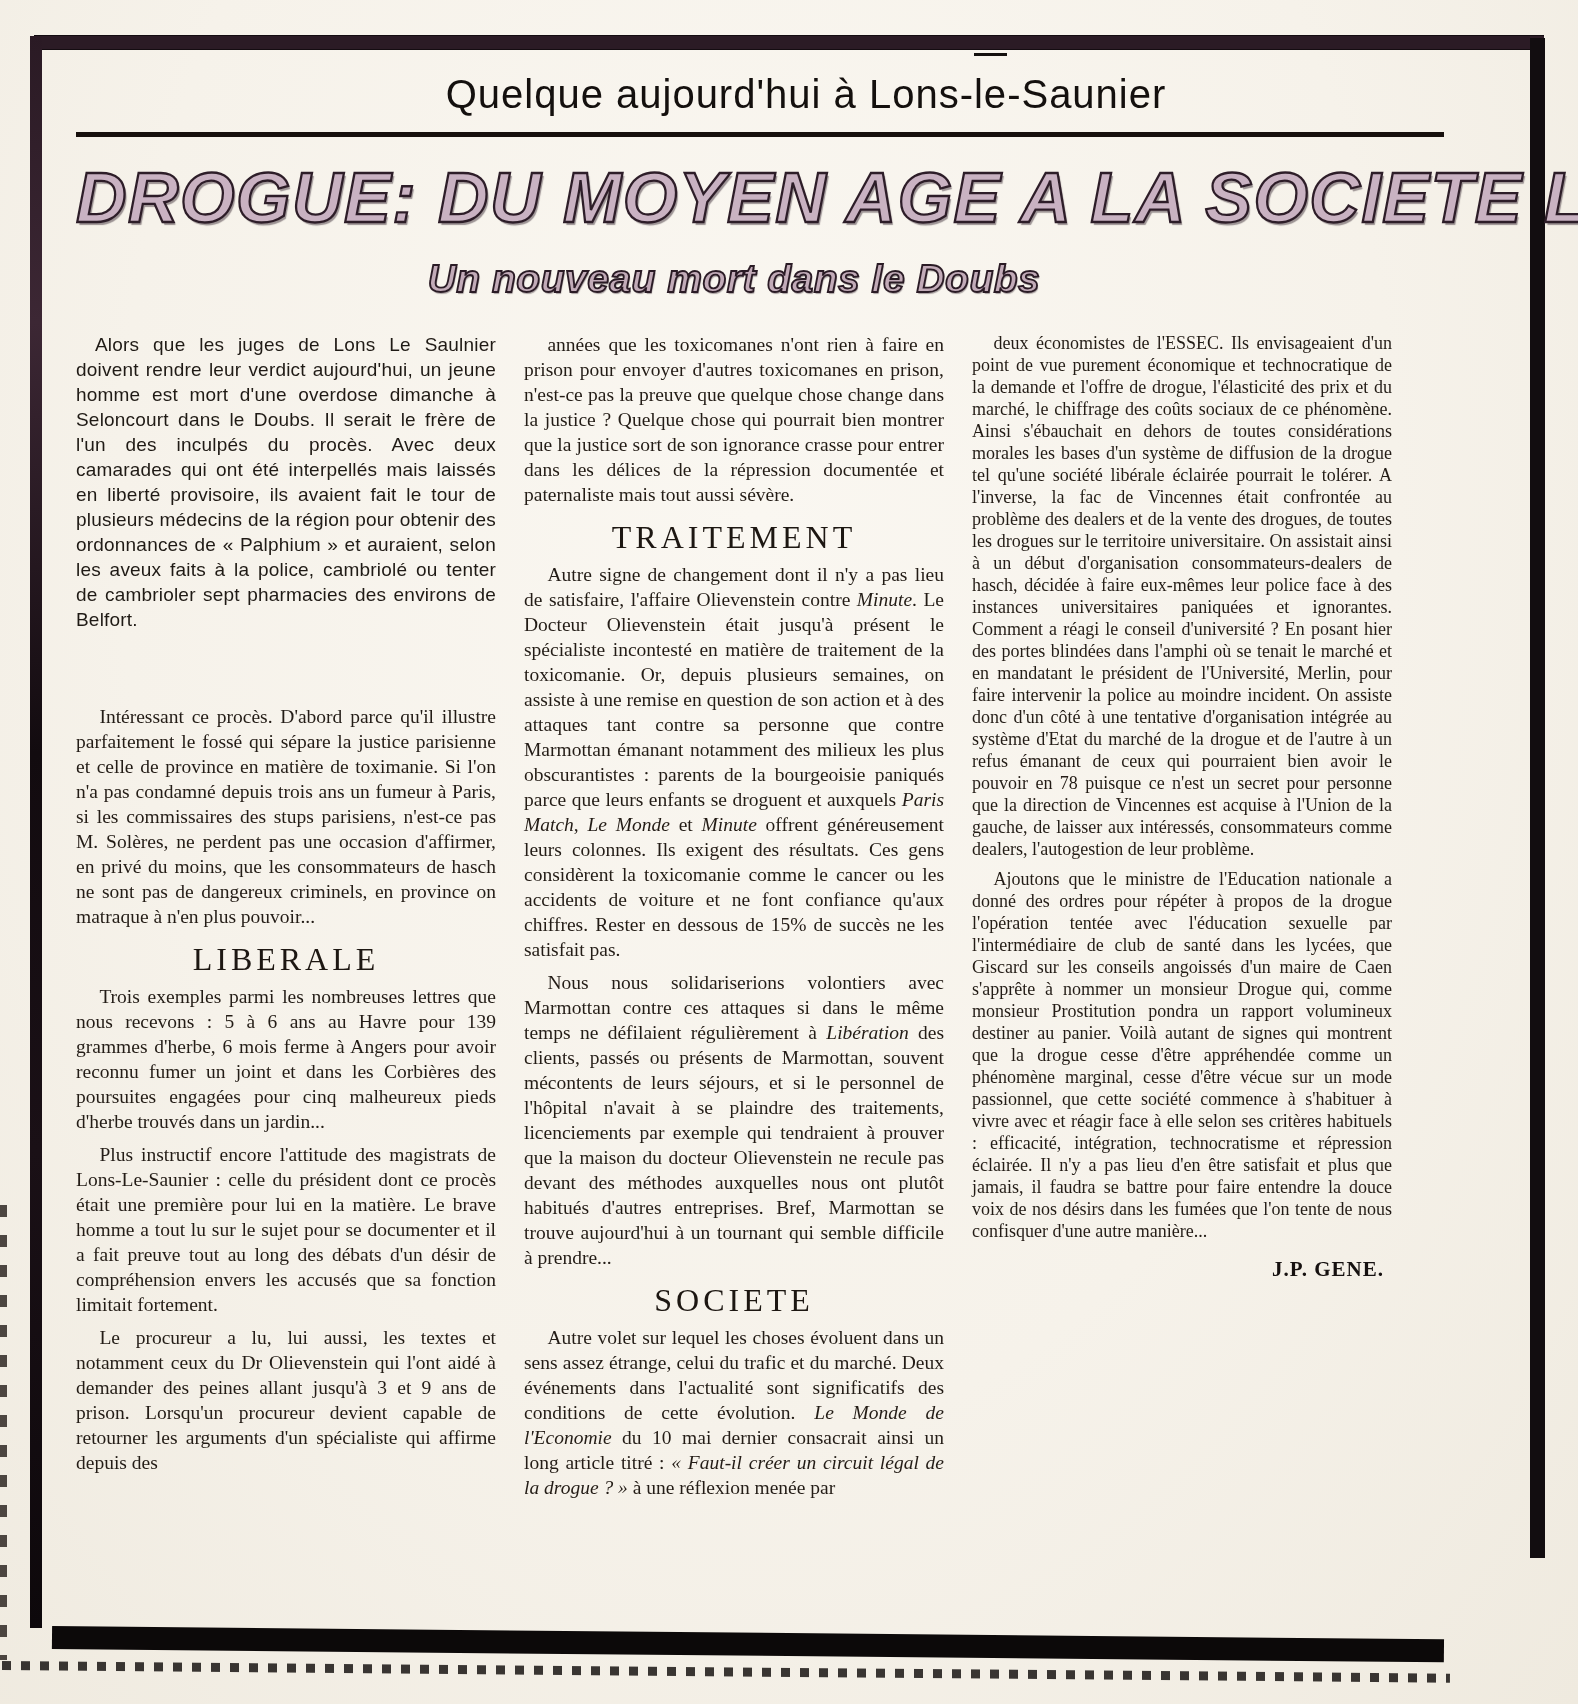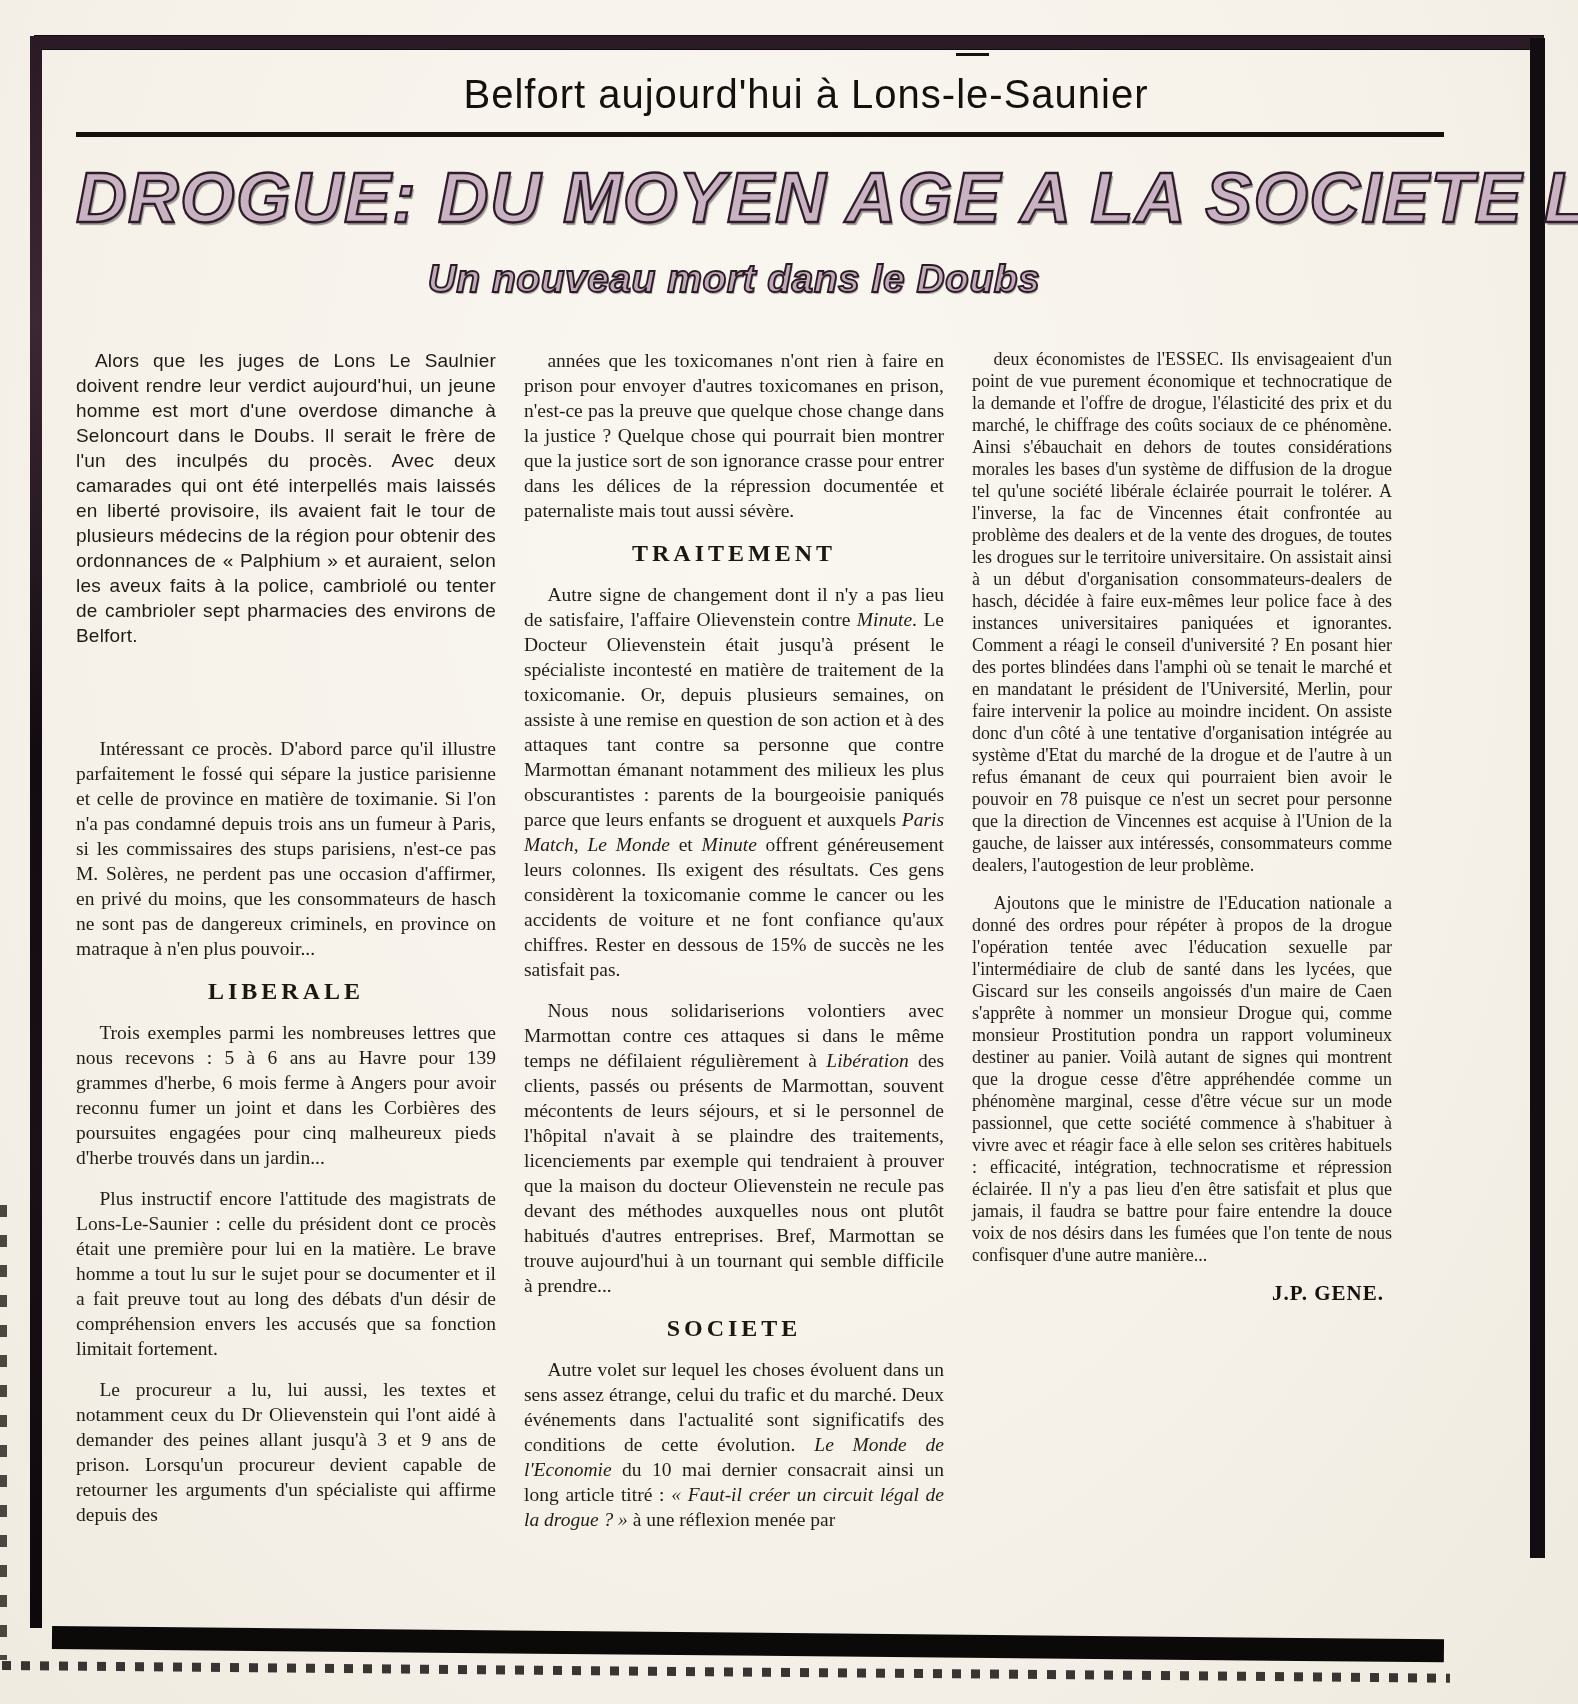--- a/index.html
+++ b/index.html
@@ -35,42 +35,42 @@
     letter-spacing:1.5px;color:#c9b2c2;-webkit-text-stroke:2.3px #2d1d28;
     text-shadow:2px 3px 1px rgba(45,29,40,.45);}
   .subhead{margin:26px 0 4px;text-align:center;
     font-family:"Liberation Sans",sans-serif;font-style:italic;font-weight:800;font-size:39px;line-height:1;
     letter-spacing:.5px;color:#c2abb8;-webkit-text-stroke:1.9px #2a1b25;
     text-shadow:1px 2px 1px rgba(42,27,37,.4);}
   .cols{display:flex;gap:28px;margin-top:34px;height:1252px;overflow:hidden;}
   .col{width:420px;text-align:justify;}
   .col1,.col2{font-size:19.5px;line-height:25px;}
   .col3{font-size:18px;line-height:22px;}
-  .col p{margin:16px 0 8px;text-indent:1.2em;}
+  .col p{margin:0 0 8px;text-indent:1.2em;}
   .col p.sans{font-family:"Liberation Sans",sans-serif;font-size:19px;line-height:25px;
     letter-spacing:.2px;text-indent:1em;color:#1f1a15;}
   .story-gap{height:64px;}
   .col h3{margin:18px 0 12px;text-align:center;text-indent:0;
-    font-size:24px;font-weight:bold;letter-spacing:4px;color:#1d1712;}
+    font-size:32px;font-weight:normal;letter-spacing:4px;color:#1d1712;}
   .it{font-style:italic;}
   .byline{margin-top:16px;text-align:right;padding-right:8px;
     font-weight:bold;font-size:21px;letter-spacing:1px;color:#161110;}
 </style>
 </head>
 <body>
 
 <div class="scan">
 
   <div class="border-top"></div>
   <div class="border-left"></div>
   <div class="border-right"></div>
 
   <div class="content">
 
-    <div class="kicker"><span>Belfort aujourd'hui à Lons-</span><span class="ovl">le</span><span>-Saunier</span></div>
+    <div class="kicker"><span>Quelque aujourd'hui à Lons-</span><span class="ovl">le</span><span>-Saunier</span></div>
 
     <div class="kicker-rule"></div>
 
     <h1 class="headline">DROGUE: DU MOYEN AGE A LA SOCIETE LIBERALE</h1>
 
     <h2 class="subhead">Un nouveau mort dans le Doubs</h2>
 
     <div class="cols">
 
       <div class="col col1">

